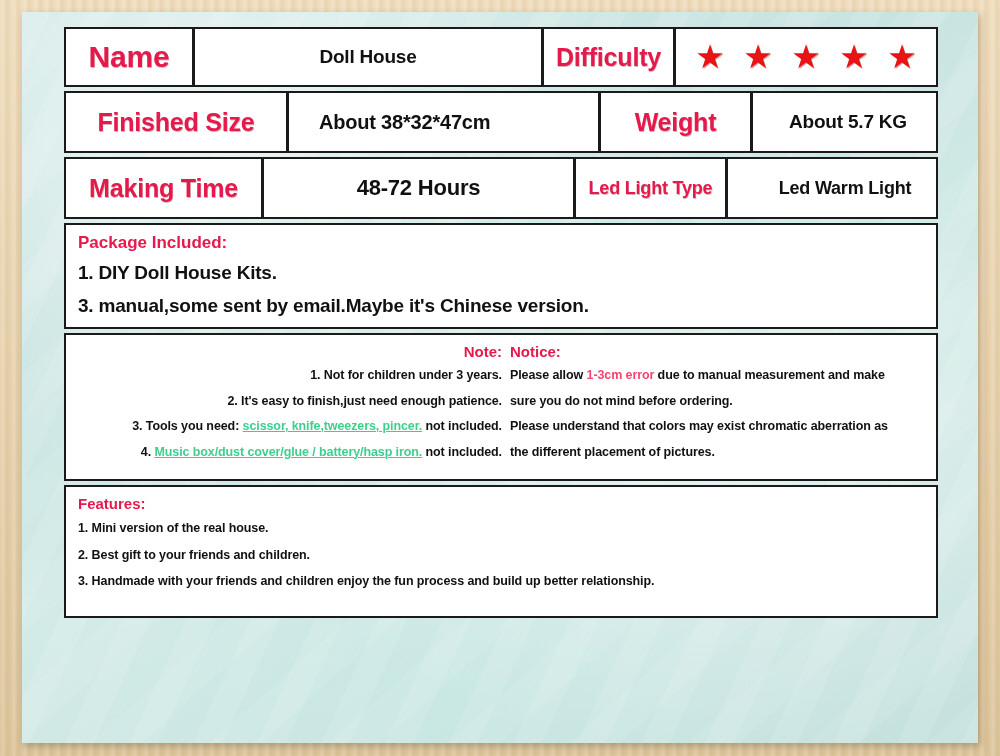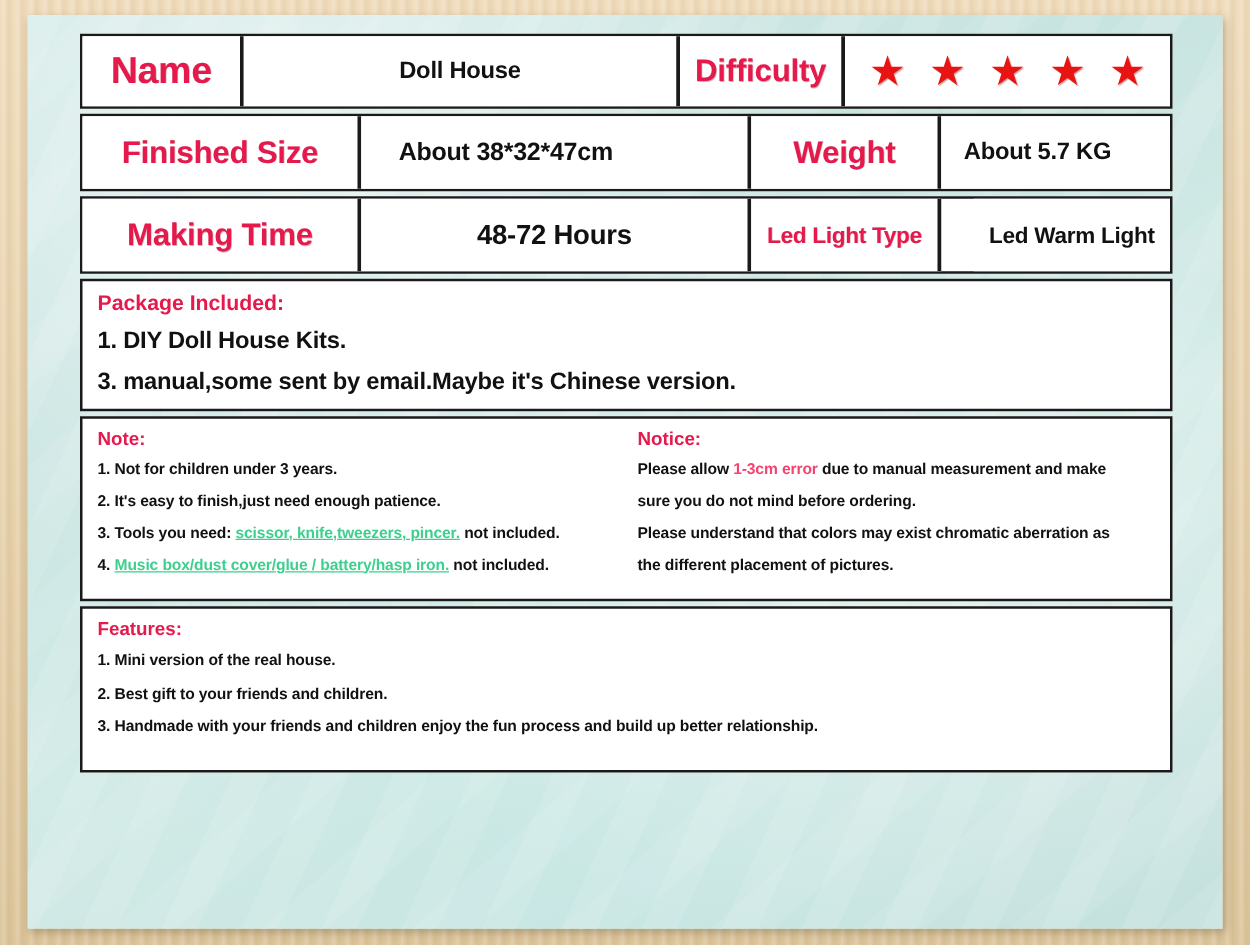--- a/index.html
+++ b/index.html
@@ -123,33 +123,33 @@
     line-height: 30px;
     text-align: center;
     filter: drop-shadow(1px 1px 0 rgba(120,0,0,0.35));
   }
 
   
   #row-size { height: 62px; }
   #cell-size-label   { width: 223px; }
   #cell-size-value   { width: 312px; justify-content: flex-start; padding-left: 30px; }
   #cell-weight-label { width: 152px; }
-  #cell-weight-value { flex: 1; justify-content: flex-start; padding-left: 18px; }
+  #cell-weight-value { flex: 1; justify-content: flex-start; padding-left: 36px; }
   #cell-size-label .lbl   { font-size: 25px; }
   #cell-size-value .val   { font-size: 20px; }
   #cell-weight-label .lbl { font-size: 25px; }
   #cell-weight-value .val { font-size: 19px; }
 
   
   #row-material { height: 62px; display: flex; align-items: center; padding-left: 17px; }
   #row-material .lbl { font-size: 25.5px; white-space: nowrap; letter-spacing: -0.5px; }
 
   
   #row-making { height: 62px; }
-  #cell-making-label { width: 223px; align-items: center; }
+  #cell-making-label { width: 198px; align-items: center; }
   #cell-making-value { width: 312px; }
   #cell-led-label    { width: 152px; }
   #cell-led-value    { flex: 1; margin-left: 26px; }
   #cell-making-label .lbl { font-size: 25px; }
   #cell-making-value .val { font-size: 22px; }
   #cell-led-label .lbl    { font-size: 18px; }
   #cell-led-value .val    { font-size: 18px; }
 
   
   #block-package { padding: 8px 0 10px 12px; }
@@ -160,21 +160,21 @@
     font-size: 19px;
     line-height: 1.0;
     margin-bottom: 14px;
     letter-spacing: -0.2px;
   }
   .pkg-item:last-child { margin-bottom: 2px; }
 
   
   #block-notes { display: flex; height: 148px; }
   .notes-col { padding: 8px 0 0 12px; }
-  #col-note   { width: 436px; }
+  #col-note   { width: 436px; text-align: right; }
   #col-notice { flex: 1; padding-left: 8px; }
   .notes-title { color: #e5194b; font-weight: bold; font-size: 15px; margin-bottom: 9px; }
   .note-item {
     color: #111111;
     font-weight: bold;
     font-size: 12.5px;
     line-height: 1.0;
     margin-bottom: 13px;
     letter-spacing: -0.1px;
     white-space: nowrap;

